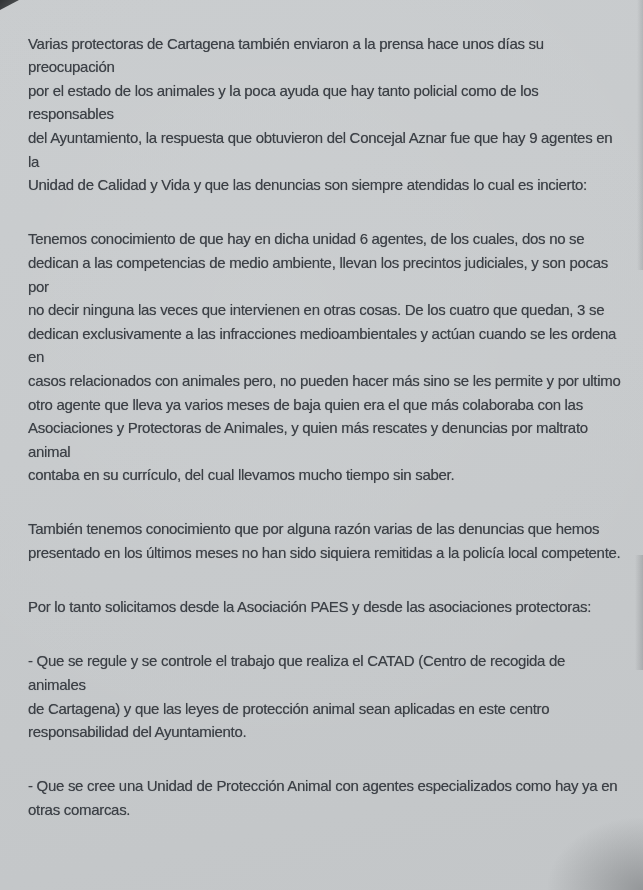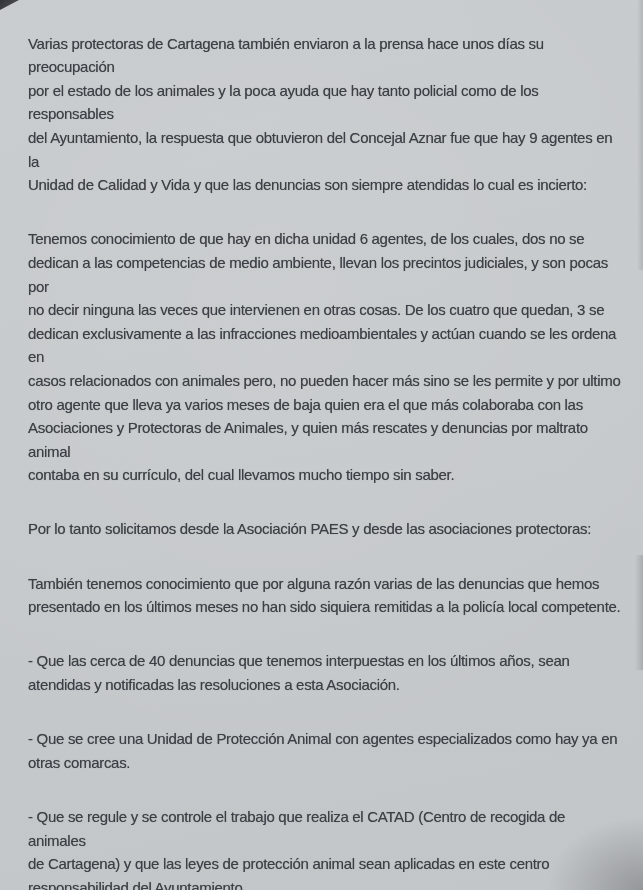--- a/index.html
+++ b/index.html
@@ -66,27 +66,25 @@
 del Ayuntamiento, la respuesta que obtuvieron del Concejal Aznar fue que hay 9 agentes en la
 Unidad de Calidad y Vida y que las denuncias son siempre atendidas lo cual es incierto:</p>
     <p>Tenemos conocimiento de que hay en dicha unidad 6 agentes, de los cuales, dos no se
 dedican a las competencias de medio ambiente, llevan los precintos judiciales, y son pocas por
 no decir ninguna las veces que intervienen en otras cosas. De los cuatro que quedan, 3 se
 dedican exclusivamente a las infracciones medioambientales y actúan cuando se les ordena en
 casos relacionados con animales pero, no pueden hacer más sino se les permite y por ultimo
 otro agente que lleva ya varios meses de baja quien era el que más colaboraba con las
 Asociaciones y Protectoras de Animales, y quien más rescates y denuncias por maltrato animal
 contaba en su currículo, del cual llevamos mucho tiempo sin saber.</p>
-    <p>Por lo tanto solicitamos desde la Asociación PAES y desde las asociaciones protectoras:</p>
     <p>También tenemos conocimiento que por alguna razón varias de las denuncias que hemos
 presentado en los últimos meses no han sido siquiera remitidas a la policía local competente.</p>
-    <p>- Que las cerca de 40 denuncias que tenemos interpuestas en los últimos años, sean
-atendidas y notificadas las resoluciones a esta Asociación.</p>
-    <p>- Que se cree una Unidad de Protección Animal con agentes especializados como hay ya en
-otras comarcas.</p>
+    <p>Por lo tanto solicitamos desde la Asociación PAES y desde las asociaciones protectoras:</p>
     <p>- Que se regule y se controle el trabajo que realiza el CATAD (Centro de recogida de animales
 de Cartagena) y que las leyes de protección animal sean aplicadas en este centro
 responsabilidad del Ayuntamiento.</p>
+    <p>- Que se cree una Unidad de Protección Animal con agentes especializados como hay ya en
+otras comarcas.</p>
     
     
   </main>
 
 </div>
 
 </body></html>

